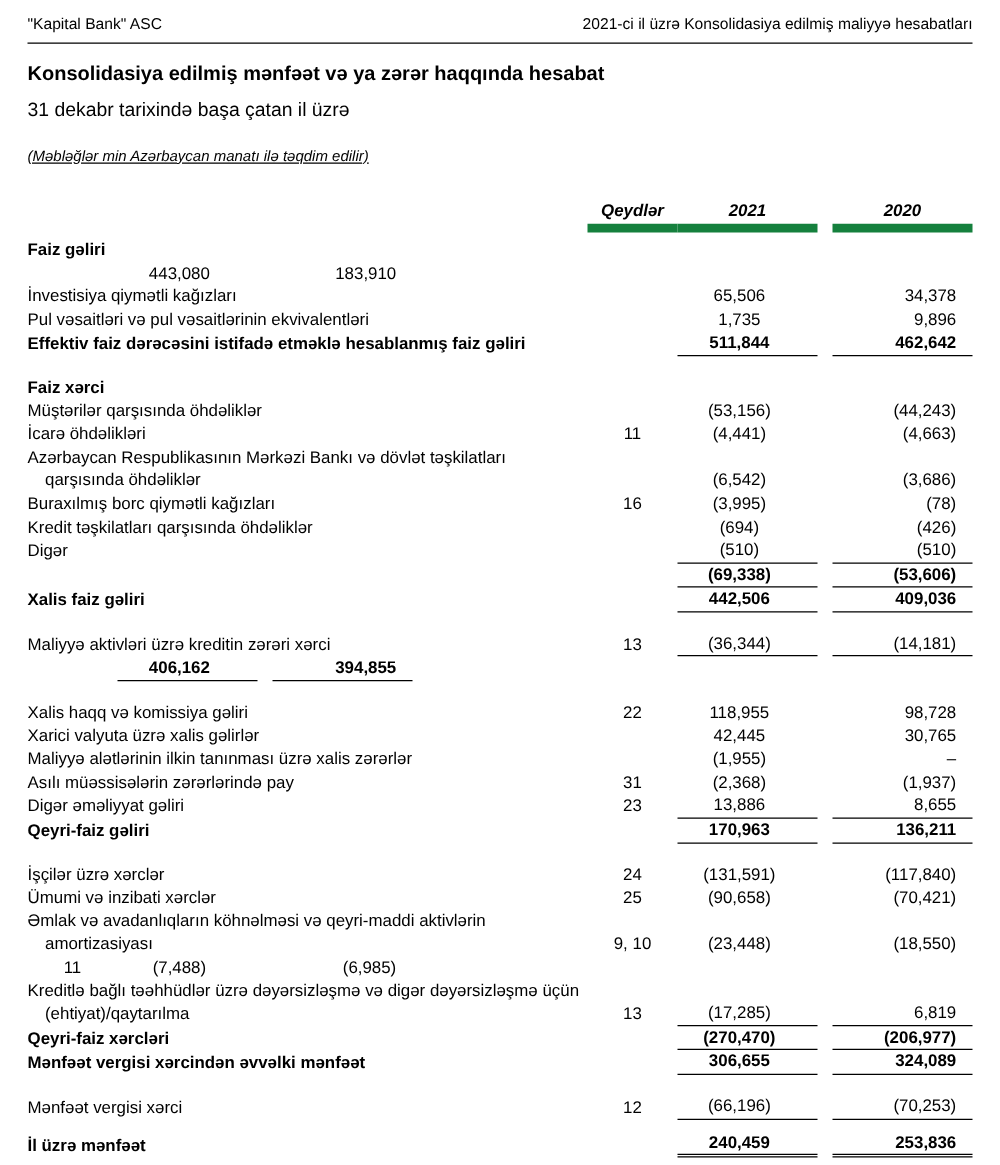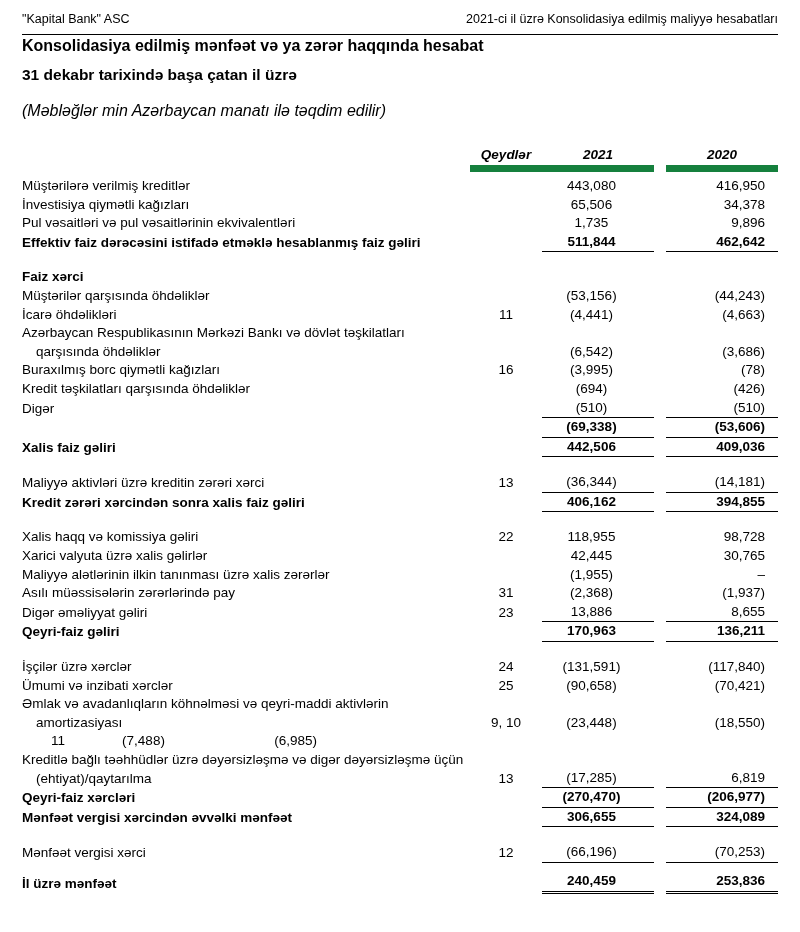--- a/index.html
+++ b/index.html
@@ -16,23 +16,23 @@
   }
   
   .doc-head {
     display: flex;
     justify-content: space-between;
     align-items: flex-end;
     font-size: 12.5px;
     padding: 2px 0 5px 0;
     border-bottom: 1px solid #000;
   }
-  .title { font-size: 16px; font-weight: bold; margin-top: 2px; }
-  .subtitle { font-size: 15.5px; font-weight: bold; margin-top: 11px; }
-  .currency-note { font-style: italic; margin-top: 17px; font-size: 16px; }
+  .title { font-size: 16px; font-weight: bold; margin-top: 16px; }
+  .subtitle { font-size: 15.5px; font-weight: normal; margin-top: 11px; }
+  .currency-note { font-style: italic; margin-top: 17px; font-size: 12px; text-decoration: underline; }
 
   
   .table { margin-top: 26px; }
   .row { display: flex; align-items: flex-end; }
   .c-label { flex: 1 1 auto; padding-left: 14px; text-indent: -14px; min-height: 18px; }
   .c-note  { width: 72px; flex: 0 0 72px; text-align: center; }
   .c-v1    { width: 112px; flex: 0 0 112px; text-align: center; padding-right: 13px; box-sizing: border-box; }
   .c-v2    { width: 112px; flex: 0 0 112px; margin-left: 12px; text-align: right; padding-right: 13px; box-sizing: border-box; }
   .row.bold .c-label, .row.bold .c-v1, .row.bold .c-v2 { font-weight: bold; }
   .row.line-below .c-v1, .row.line-below .c-v2 { border-bottom: 1px solid #000; }
@@ -61,25 +61,30 @@
 
   <div class="table">
     <div class="row header">
       <div class="c-label"></div>
       <div class="c-note">Qeydlər</div>
       <div class="c-v1">2021</div>
       <div class="c-v2">2020</div>
     </div>
     <div id="table-rows">
         <div class="spacer" style="height: 5px;"></div>
-        <div class="row">
-          <div class="c-label">Müştərilərə verilmiş kreditlər</div>
+        <div class="row bold">
+          <div class="c-label">Faiz gəliri</div>
+          <div class="c-note"></div>
+          <div class="c-v1"></div>
+          <div class="c-v2"></div>
+        </div>
+        <div class="row">
           <div class="c-note"></div>
           <div class="c-v1">443,080</div>
-          <div class="c-v2">416,950</div>
+          <div class="c-v2">183,910</div>
         </div>
         <div class="row">
           <div class="c-label">İnvestisiya qiymətli kağızları</div>
           <div class="c-note"></div>
           <div class="c-v1">65,506</div>
           <div class="c-v2">34,378</div>
         </div>
         <div class="row">
           <div class="c-label">Pul vəsaitləri və pul vəsaitlərinin ekvivalentləri</div>
           <div class="c-note"></div>
@@ -148,21 +153,20 @@
           <div class="c-v2">409,036</div>
         </div>
         <div class="spacer" style="height: 16px;"></div>
         <div class="row line-below">
           <div class="c-label">Maliyyə aktivləri üzrə kreditin zərəri xərci</div>
           <div class="c-note">13</div>
           <div class="c-v1">(36,344)</div>
           <div class="c-v2">(14,181)</div>
         </div>
         <div class="row bold line-below">
-          <div class="c-label">Kredit zərəri xərcindən sonra xalis faiz gəliri</div>
           <div class="c-note"></div>
           <div class="c-v1">406,162</div>
           <div class="c-v2">394,855</div>
         </div>
         <div class="spacer" style="height: 16px;"></div>
         <div class="row">
           <div class="c-label">Xalis haqq və komissiya gəliri</div>
           <div class="c-note">22</div>
           <div class="c-v1">118,955</div>
           <div class="c-v2">98,728</div>

